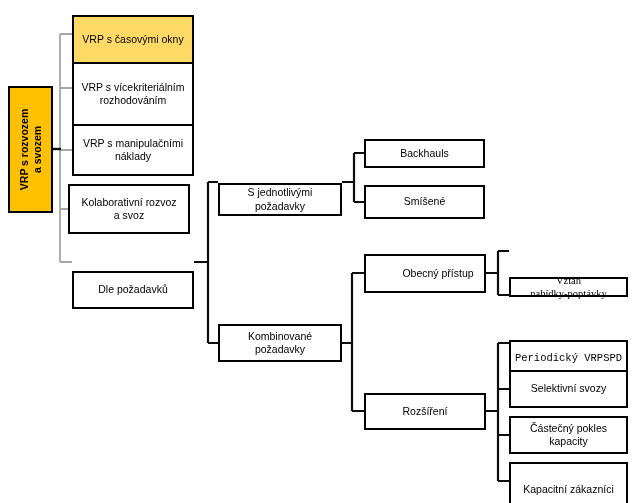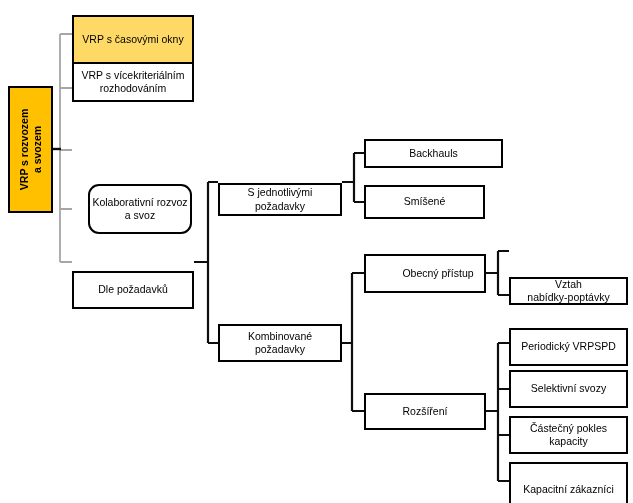--- a/index.html
+++ b/index.html
@@ -17,33 +17,33 @@
   }
   .node.hl{background:#FFD966;}
   .node.root{background:#FFC000;padding:0;}
   .root .rot{
     flex:none;width:112px;text-align:center;font-weight:bold;
     white-space:pre-line;transform:rotate(-90deg);
   }
   
   .p-root  {left:8px;  top:86px;  width:45px;  height:127px;}
   .p-time  {left:72px; top:15px;  width:122px; height:50px;}
-  .p-multi {left:72px; top:62px;  width:122px; height:40px;}
+  .p-multi {left:72px; top:62px;  width:122px; height:64px;}
   .p-manip {left:72px; top:124px; width:122px; height:52px;}
-  .p-collab{left:88px; top:184px; width:104px; height:50px;border-radius:11px;}
+  .p-collab{left:68px; top:184px; width:122px; height:50px;}
   .p-dle   {left:72px; top:243px; width:122px; height:38px;margin-top:28px;}
   .p-sjedn {left:218px;top:163px; width:124px; height:33px;margin-top:20px;}
-  .p-back  {left:364px;top:139px; width:139px; height:29px;}
+  .p-back  {left:364px;top:139px; width:121px; height:29px;}
   .p-smis  {left:364px;top:185px; width:121px; height:34px;}
   .p-komb  {left:218px;top:324px; width:124px; height:38px;}
   .p-obec  {left:364px;top:254px; width:122px; height:39px;padding-left:28px;}
   .p-tsp   {left:509px;top:233px; width:119px; height:36px;}
-  .p-vztah {left:509px;top:277px; width:119px; height:28px;}
+  .p-vztah {left:509px;top:277px; width:119px; height:20px;font-family:Liberation Serif, serif;}
   .p-rozs  {left:364px;top:393px; width:122px; height:37px;}
-  .p-period{left:509px;top:328px; width:119px; height:38px;}
+  .p-period{left:509px;top:340px; width:119px; height:38px;font-family:Liberation Mono, monospace;}
   .p-selekt{left:509px;top:370px; width:119px; height:38px;}
   .p-cast  {left:509px;top:416px; width:119px; height:38px;}
   .p-kapa  {left:509px;top:462px; width:119px; height:56px;}
 </style>
 </head>
 <body>
 
 <div class="canvas">
 
   <svg class="wires" viewBox="0 0 633 503" aria-hidden="true">
@@ -65,20 +65,22 @@
   <div class="node root p-root">
     <div class="rot">VRP s rozvozem
 a svozem</div>
   </div>
 
   <div class="node hl p-time">VRP s časovými okny</div>
 
   <div class="node p-multi">VRP s vícekriteriálním
 rozhodováním</div>
 
+  <div class="node p-manip">VRP s manipulačními
+náklady</div>
 
   <div class="node p-collab">Kolaborativní rozvoz
 a svoz</div>
 
   <div class="node p-dle">Dle požadavků</div>
 
   <div class="node p-sjedn">S jednotlivými
 požadavky</div>
 
   <div class="node p-back">Backhauls</div>

